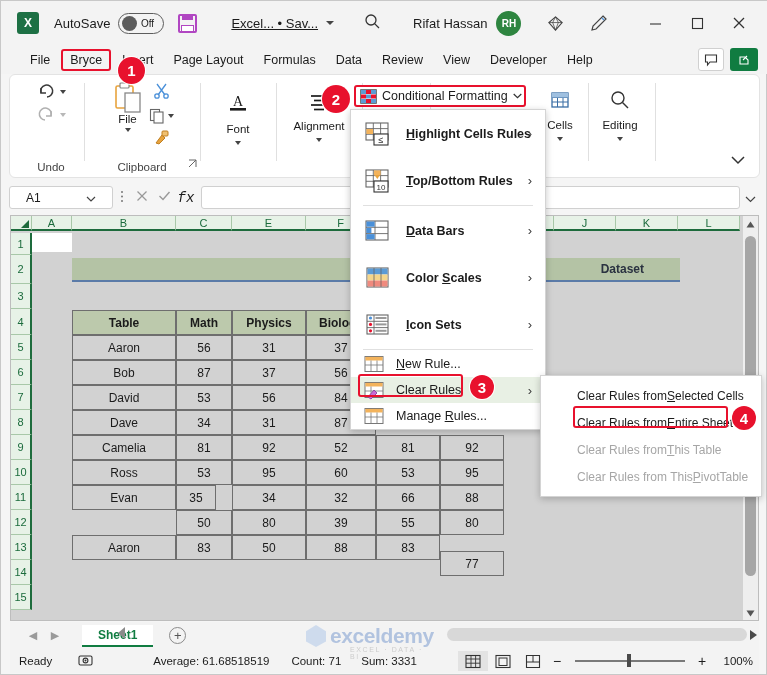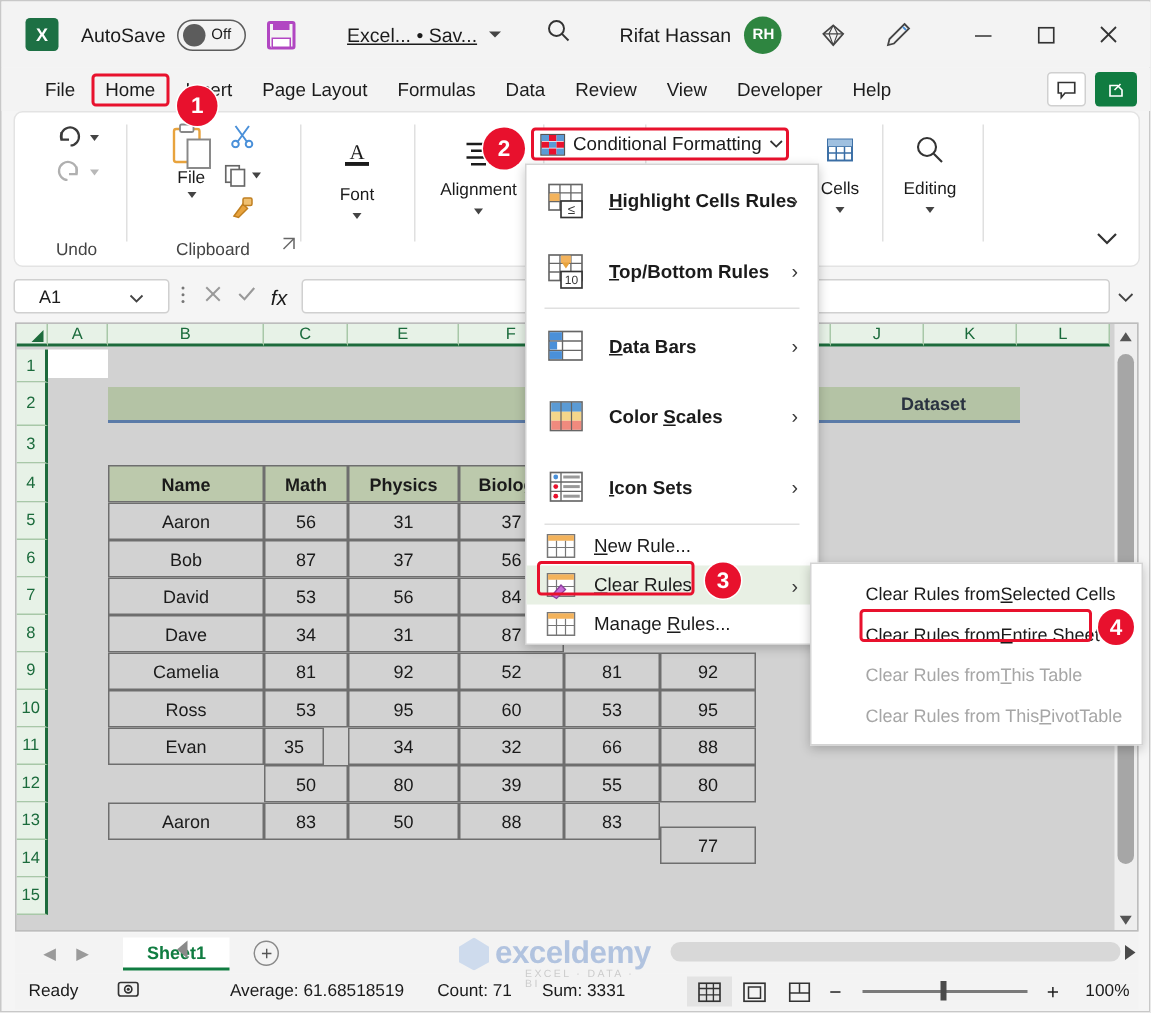--- a/index.html
+++ b/index.html
@@ -114,21 +114,21 @@
     position: absolute; left: 8px; top: 184px; width: 751px; height: 25px;
     display: flex; align-items: center;
   }
   .namebox {
     width: 104px; height: 23px; background: #fff; border: 1px solid #d0d0d0; border-radius: 3px;
     display: flex; align-items: center; justify-content: space-between; padding: 0 16px;
     font-size: 12px; color: #1b1b1b;
   }
   .fbar-dots { width: 18px; text-align: center; color: #8a8a8a; font-size: 12px; letter-spacing: 0; }
   .fbar-ico { width: 22px; text-align: center; color: #909090; font-size: 13px; }
-  .fx { font-style: italic; font-family: Liberation Sans, sans-serif; font-size: 14px; color: #1b1b1b; }
+  .fx { font-style: italic; font-family: Liberation Mono, monospace; font-size: 14px; color: #1b1b1b; }
   .finput {
     flex: 1; height: 23px; background: #fff; border: 1px solid #d0d0d0; border-radius: 3px;
     margin-left: 4px; font-size: 12px; padding: 0 5px; display:flex; align-items:center;
   }
   .fbar-chev { width: 20px; text-align:center; }
 
   
   .gridwrap {
     position: absolute; left: 9px; top: 214px; width: 749px; height: 406px;
     background: #d2d2d2; border: 1px solid #bdbdbd; overflow: hidden;
@@ -297,21 +297,21 @@
         <svg width="14" height="14" viewBox="0 0 14 14">
             <line x1="2" y1="2" x2="12" y2="12" stroke="#333" stroke-width="1.2"></line>
             <line x1="12" y1="2" x2="2" y2="12" stroke="#333" stroke-width="1.2"></line>
           </svg>
       </div>
     </div>
   </div>
 
   <div class="ribbon-tabs">
     <div class="rtab first">File</div>
-    <div class="rtab active-box">Home</div>
+    <div class="rtab active-box">Bryce</div>
     <div class="rtab">Insert</div>
     <div class="rtab">Page Layout</div>
     <div class="rtab">Formulas</div>
     <div class="rtab">Data</div>
     <div class="rtab">Review</div>
     <div class="rtab">View</div>
     <div class="rtab">Developer</div>
     <div class="rtab">Help</div>
     <div class="tabs-right">
       <div class="comment-btn">
@@ -558,21 +558,21 @@
     <div class="rowhdr" style="top:269px; height:25px;">11</div>
     <div class="rowhdr" style="top:294px; height:25px;">12</div>
     <div class="rowhdr" style="top:319px; height:25px;">13</div>
     <div class="rowhdr" style="top:344px; height:25px;">14</div>
     <div class="rowhdr" style="top:369px; height:25px;">15</div>
 
     <div class="cell-a1"></div>
 
     <div class="cellbox ttl-cell" style="left:61px; top:42px; width:608px; height:24px;">Dataset</div>
 
-    <div class="cellbox thead-cell" style="left:61px;  top:94px; width:104px; height:25px;">Name</div>
+    <div class="cellbox thead-cell" style="left:61px;  top:94px; width:104px; height:25px;">Table</div>
     <div class="cellbox thead-cell" style="left:165px; top:94px; width:56px;  height:25px;">Math</div>
     <div class="cellbox thead-cell" style="left:221px; top:94px; width:74px;  height:25px;">Physics</div>
     <div class="cellbox thead-cell" style="left:295px; top:94px; width:70px;  height:25px;">Biology</div>
 
     <div class="cellbox tbody-cell" style="left:61px;  top:119px; width:104px; height:25px;">Aaron</div>
     <div class="cellbox tbody-cell" style="left:165px; top:119px; width:56px;  height:25px;">56</div>
     <div class="cellbox tbody-cell" style="left:221px; top:119px; width:74px;  height:25px;">31</div>
     <div class="cellbox tbody-cell" style="left:295px; top:119px; width:70px;  height:25px;">37</div>
 
     <div class="cellbox tbody-cell" style="left:61px;  top:144px; width:104px; height:25px;">Bob</div>

